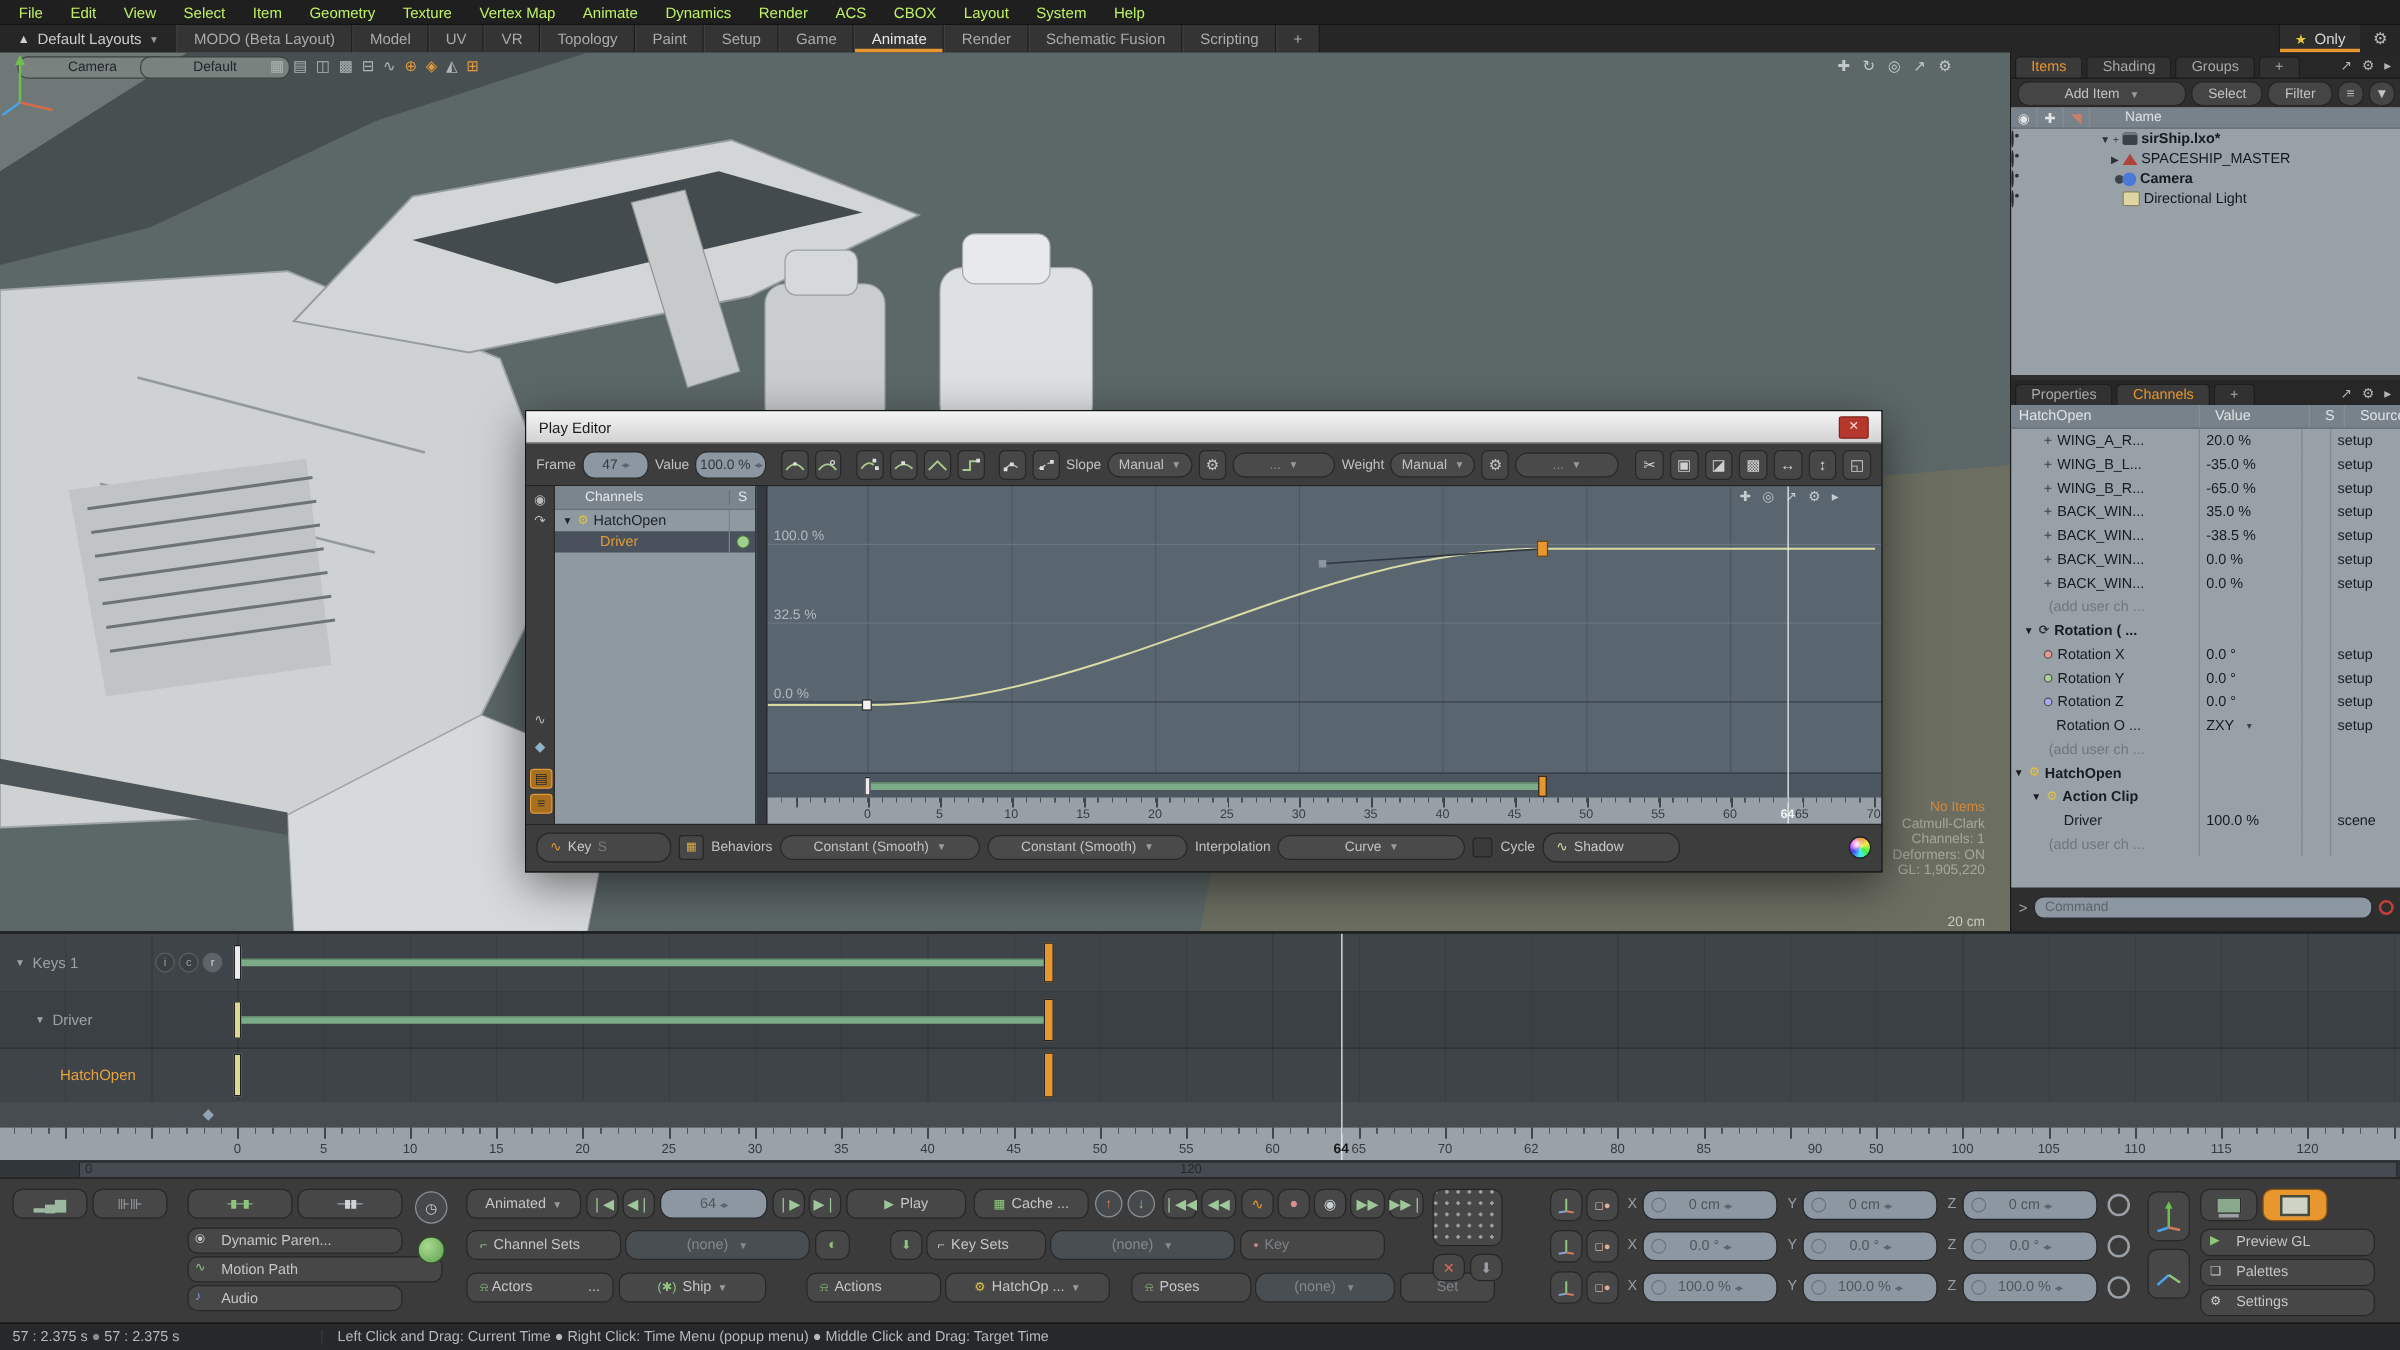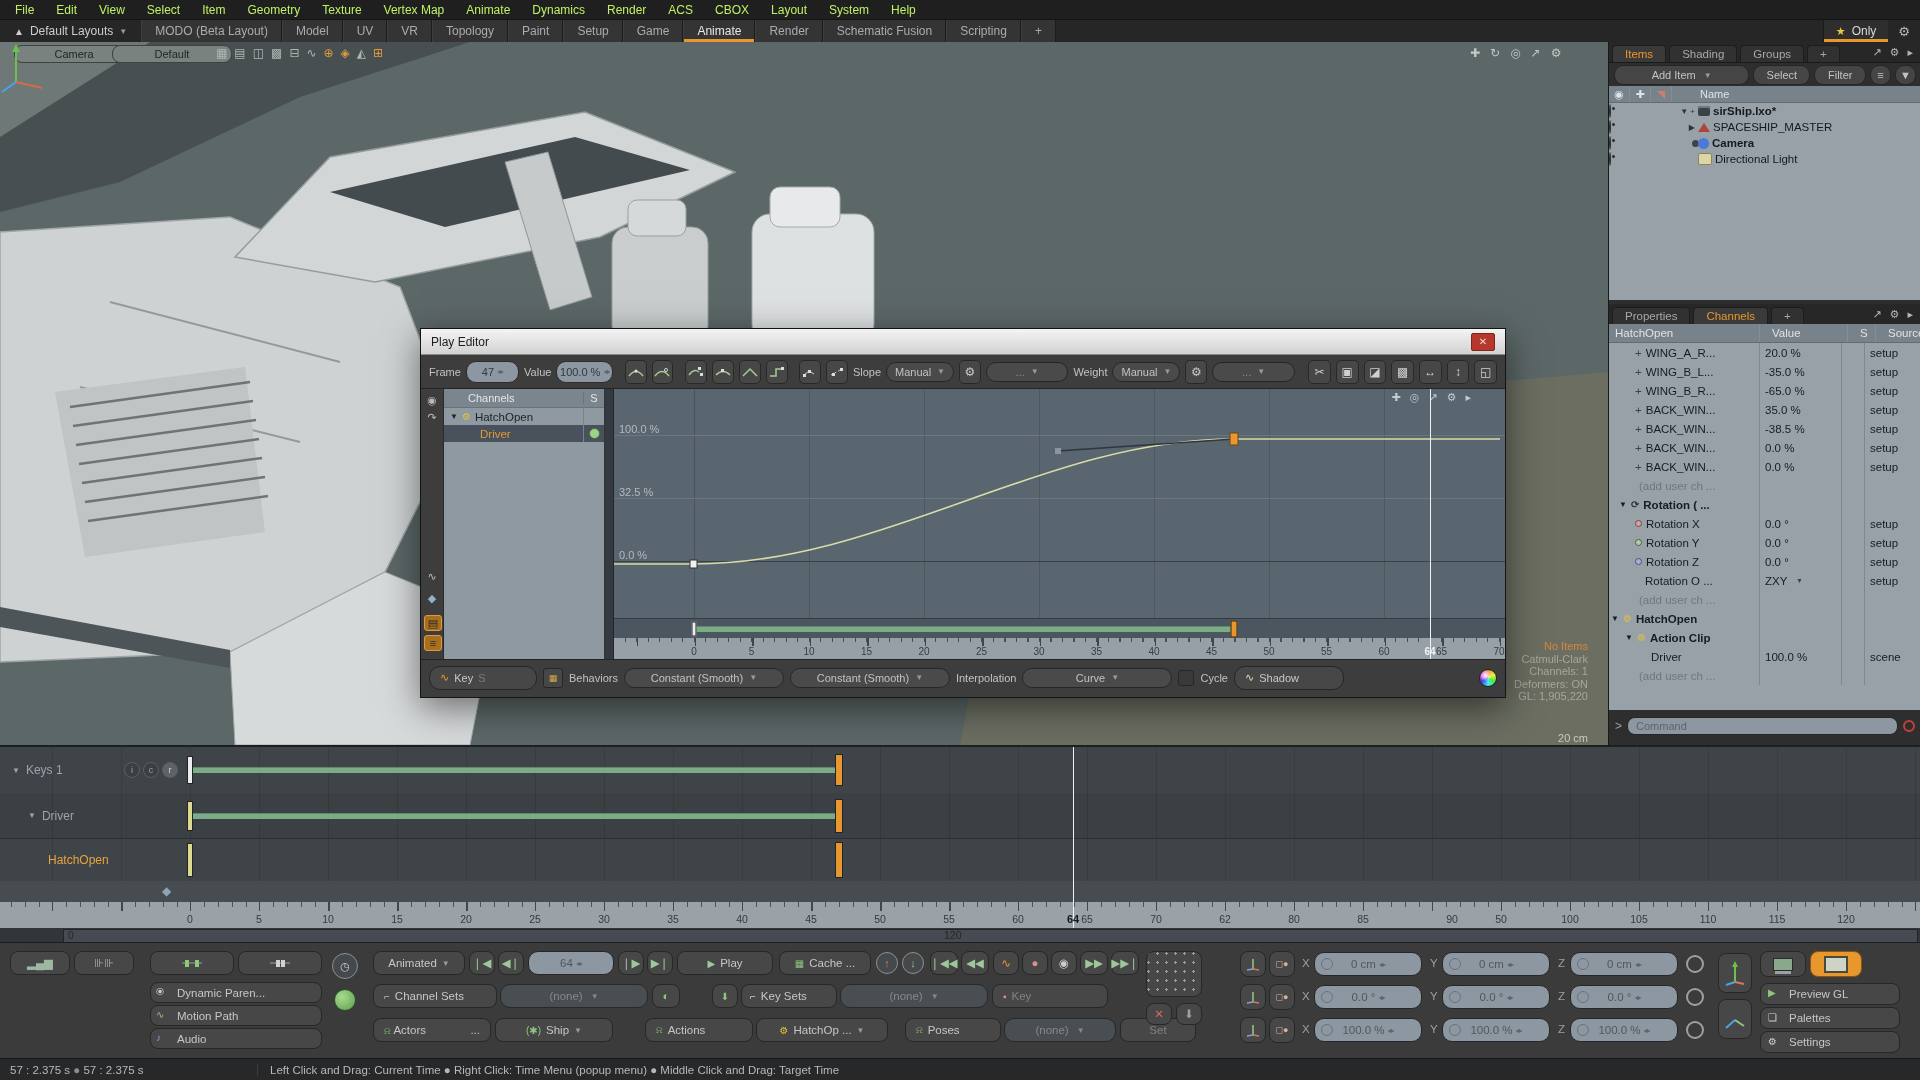--- a/index.html
+++ b/index.html
@@ -1066,21 +1066,21 @@
         <line x1="1" y1="5" x2="21" y2="5" stroke="#9fa5aa"></line>
         <rect x="7" y="2" width="4" height="7" fill="#cfd3d6"></rect>
         <rect x="12" y="2" width="4" height="7" fill="#cfd3d6"></rect>
       </svg>
     </div>
 
     <div class="cbtn lstack" style="left: 150px; width: 172px; height: 21px; justify-content: flex-start; padding-left: 26px; top: 39px;">
       <span>Dynamic Paren...</span>
     </div>
 
-    <div class="cbtn lstack" style="left: 150px; width: 172px; height: 21px; justify-content: flex-start; padding-left: 26px; top: 62px;">
+    <div class="cbtn lstack" style="left: 150px; width: 204px; height: 21px; justify-content: flex-start; padding-left: 26px; top: 62px;">
       <span>Motion Path</span>
     </div>
 
     <div class="cbtn lstack" style="left: 150px; width: 172px; height: 21px; justify-content: flex-start; padding-left: 26px; top: 85px;">
       <span>Audio</span>
     </div>
 
   <span style="position:absolute;left:156px;top:43px;font-size:10px;">🞊</span>
   <span style="position:absolute;left:156px;top:66px;font-size:10px;color:#8fc67e;">∿</span>
   <span style="position:absolute;left:156px;top:89px;font-size:10px;color:#7fa3d8;">♪</span>

